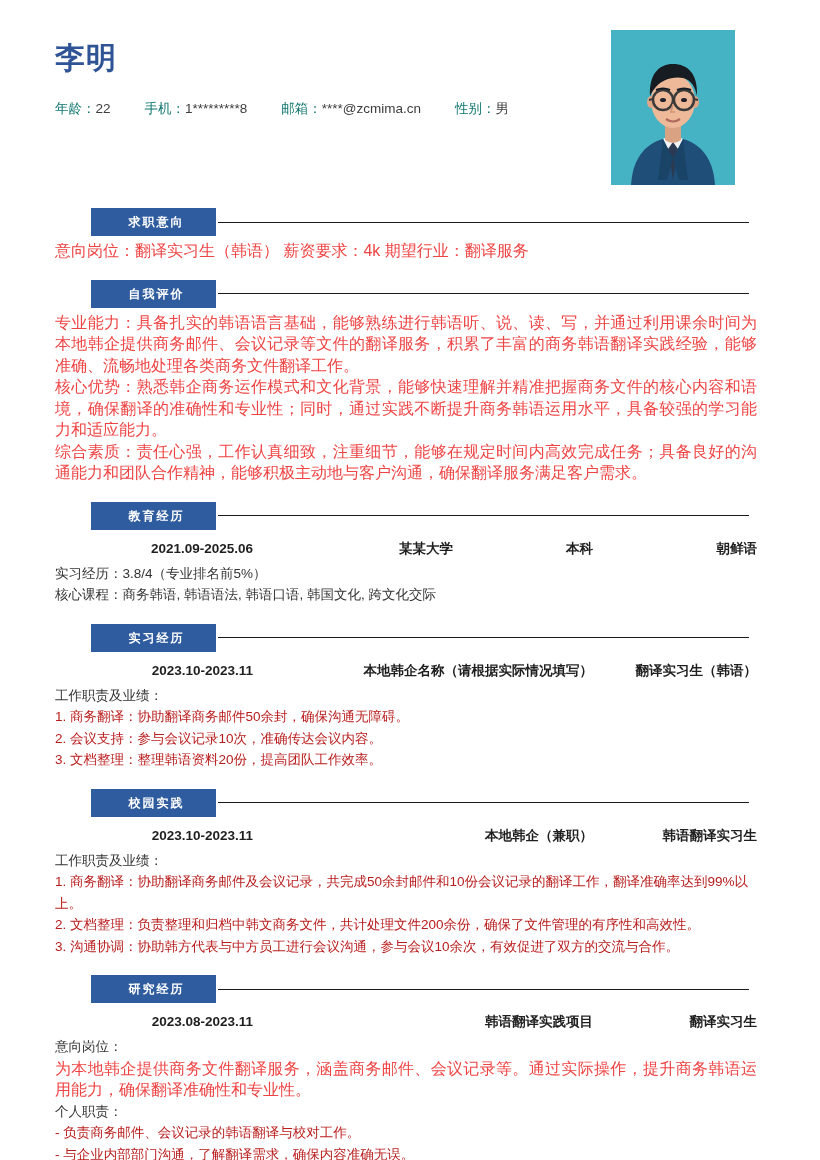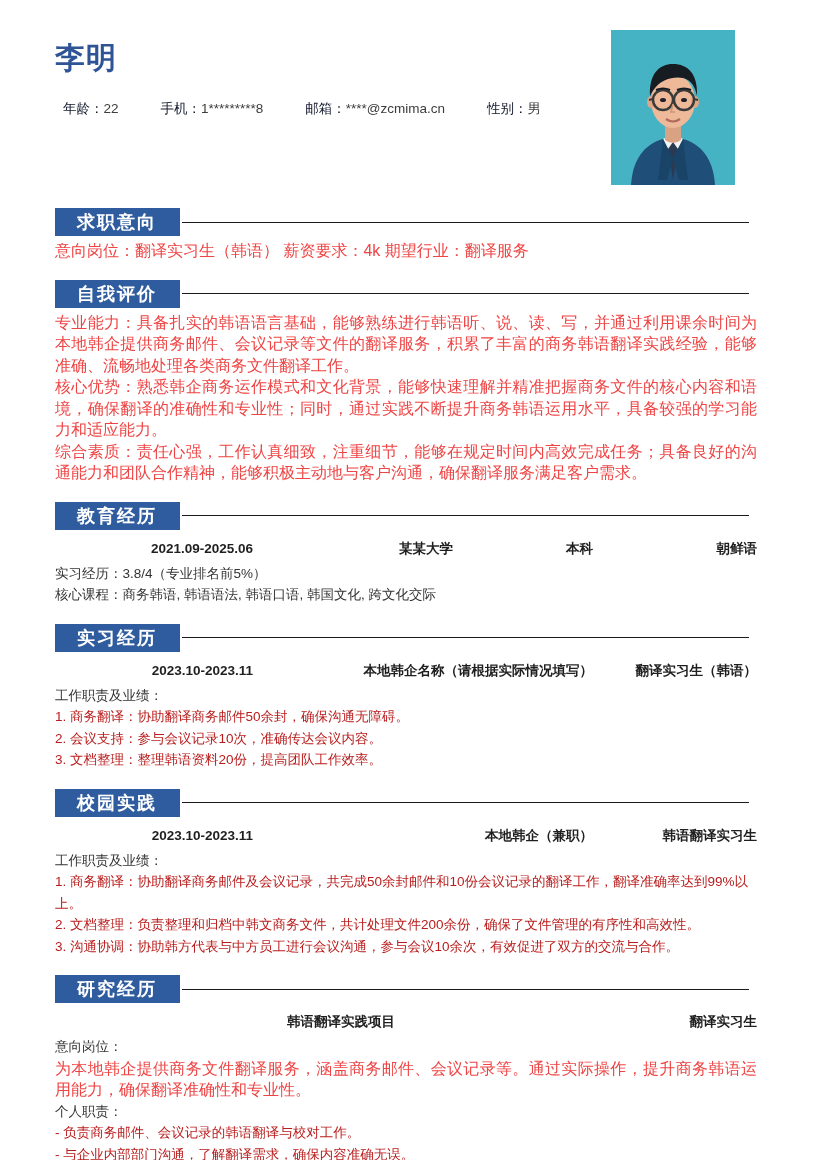--- a/index.html
+++ b/index.html
@@ -30,21 +30,21 @@
     line-height: 40px;
     margin: 8px 0 0 0;
   }
   .contact-row {
     margin-top: 22px;
     font-size: 13.5px;
     color: #3c3c3c;
     white-space: nowrap;
   }
   .contact-item { display: inline-block; margin-right: 34px; }
-  .contact-item .ck { color: #0f172a; margin-left: 8px; }
+  .contact-item .ck { color: #0f766e; }
 
   .photo-frame {
     position: absolute;
     top: 30px; right: 77px;
     width: 124px; height: 155px;
     overflow: hidden;
     background: #46b3c4;
   }
   .photo-frame svg { display: block; width: 124px; height: 155px; }
 
@@ -53,29 +53,31 @@
   .sec-head {
     position: relative;
     height: 36px;
     margin-top: 14px;
     display: flex;
     align-items: center;
   }
   .sec-tag {
     background: #2e5c9e;
     color: #ffffff;
-    font-size: 18px;
+    font-size: 12px;
     font-weight: bold;
     letter-spacing: 2px;
     height: 28px;
     line-height: 28px;
     padding: 0 16px 0 22px;
     min-width: 125px;
+    text-align: center;
     position: relative;
     z-index: 2;
+    margin-left: 36px;
   }
   .sec-rule {
     flex: 1;
     height: 0;
     border-top: 1.6px solid #1a1a1a;
     margin-left: 2px;
     margin-right: 8px;
   }
 
   
@@ -237,20 +239,21 @@
       <div>3. 沟通协调：协助韩方代表与中方员工进行会议沟通，参与会议10余次，有效促进了双方的交流与合作。</div>
     </div>
   </div>
 
   <div class="section">
     <div class="sec-head">
       <div class="sec-tag">研究经历</div>
       <div class="sec-rule"></div>
     </div>
     <div class="meta-row">
+      <div class="c-date">2023.08-2023.11</div>
       <div class="c-org-wide">韩语翻译实践项目</div>
       <div class="c-title">翻译实习生</div>
     </div>
     <div class="sub-line">意向岗位：</div>
     <div class="para">
       <p>为本地韩企提供商务文件翻译服务，涵盖商务邮件、会议记录等。通过实际操作，提升商务韩语运用能力，确保翻译准确性和专业性。</p>
     </div>
     <div class="sub-line">个人职责：</div>
     <div class="bullets">
       <div>- 负责商务邮件、会议记录的韩语翻译与校对工作。</div>

